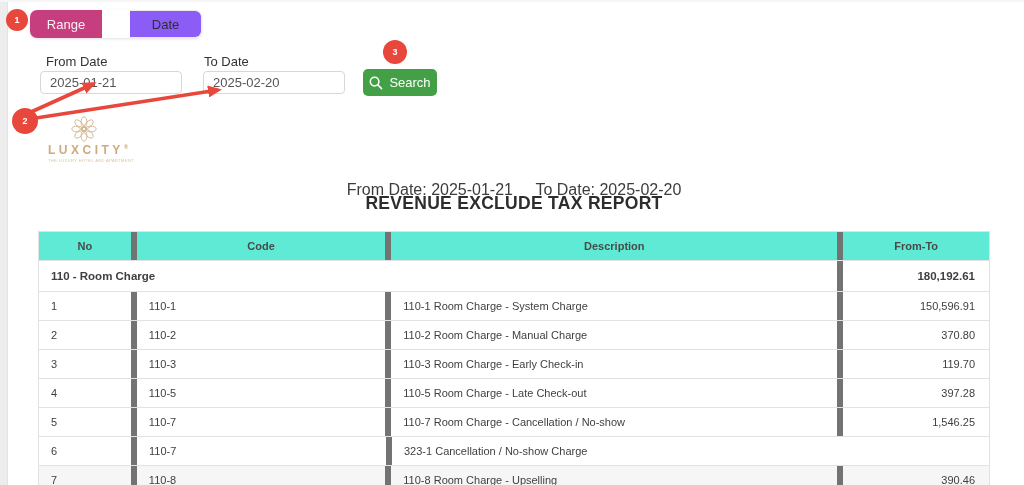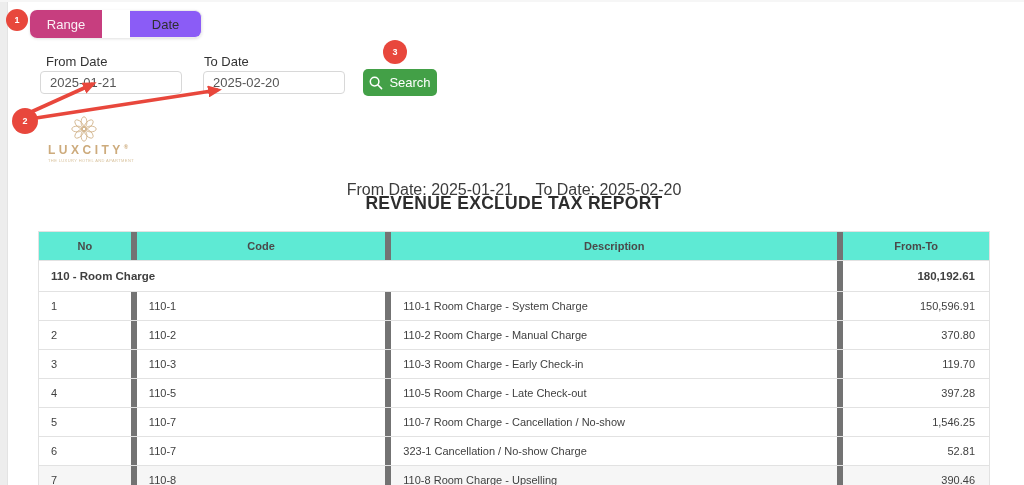--- a/index.html
+++ b/index.html
@@ -184,21 +184,20 @@
   <div class="t-row">
     <div class="t-cell c-no">5</div>
     <div class="t-cell c-code">110-7</div>
     <div class="t-cell c-desc">110-7 Room Charge - Cancellation / No-show</div>
     <div class="t-cell c-amt">1,546.25</div>
   </div>
   <div class="t-row">
     <div class="t-cell c-no">6</div>
     <div class="t-cell c-code">110-7</div>
     <div class="t-cell c-desc">323-1 Cancellation / No-show Charge</div>
-    <div class="t-cell c-amt">52.81</div>
   </div>
   <div class="t-row hovered">
     <div class="t-cell c-no">7</div>
     <div class="t-cell c-code">110-8</div>
     <div class="t-cell c-desc">110-8 Room Charge - Upselling</div>
     <div class="t-cell c-amt">390.46</div>
   </div>
 </div>
 
 <svg class="ann-layer" width="1024" height="485" viewBox="0 0 1024 485">

